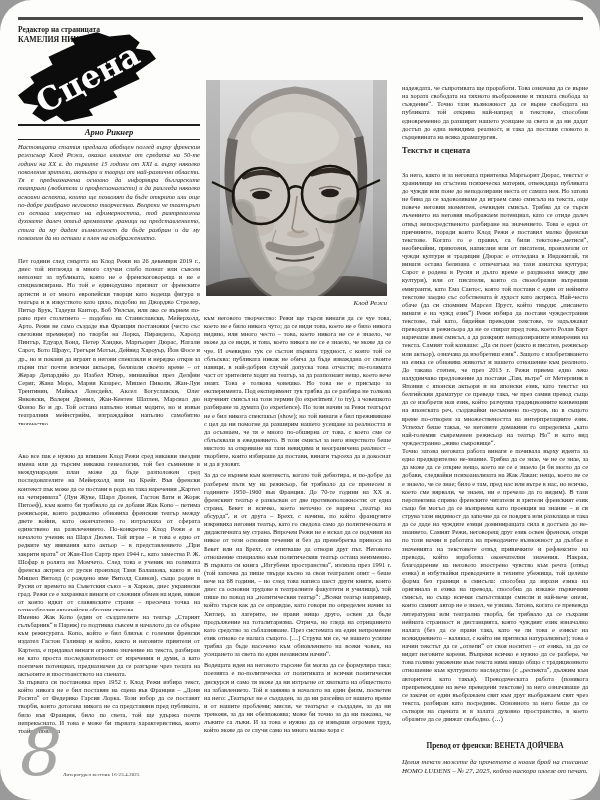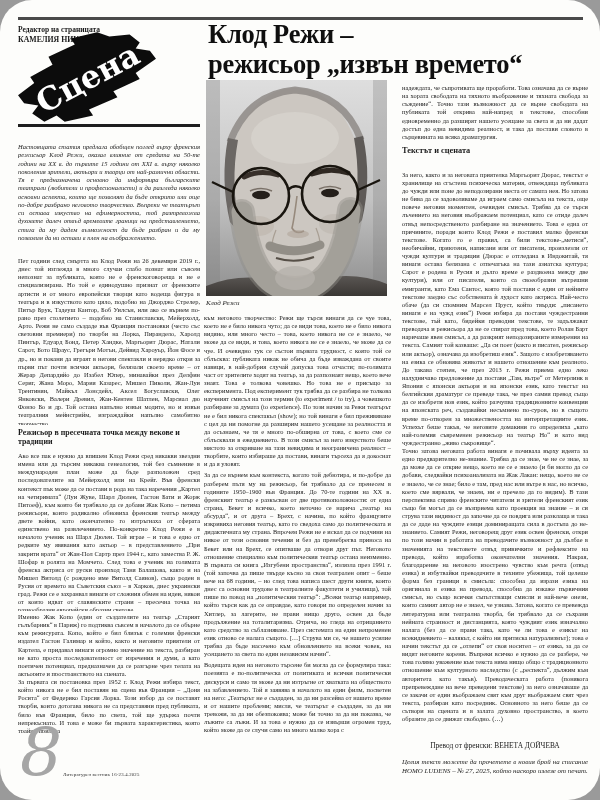--- a/index.html
+++ b/index.html
@@ -19,27 +19,27 @@
   .lsub{position:absolute;left:18px;top:428px;width:182px;font-size:7.9px;font-weight:bold;line-height:1.18;}
   .lp2{position:absolute;left:18px;top:452px;width:182px;height:159px;}
   .lp3{position:absolute;left:18px;top:613px;width:182px;height:63px;}
   .lp4{position:absolute;left:18px;top:678px;width:182px;height:55px;}
   .pagenum{position:absolute;left:20px;top:720px;font-size:66px;line-height:1;font-style:italic;
            color:#a6a6a6;font-family:"DejaVu Serif",serif;}
   .issue{position:absolute;left:63px;top:772px;font-size:4.8px;color:#2e2e2e;letter-spacing:0.2px;}
   .title{position:absolute;left:208px;top:20px;width:380px;font-size:26.5px;font-weight:bold;
          line-height:1.13;letter-spacing:-0.3px;color:#0f0f0f;}
   .photo{position:absolute;left:206px;top:80px;width:181px;height:216px;display:block;}
-  .caption{position:absolute;left:206px;top:299px;width:181px;font-style:italic;font-size:7px;}
+  .caption{position:absolute;left:206px;top:299px;width:181px;text-align:right;font-style:italic;font-size:7px;}
   .midcol{position:absolute;left:204px;top:314px;width:187px;height:482px;}
   .midcol p{margin:0 0 3px 0;}
   .rightcol{position:absolute;left:402px;top:84px;width:186px;height:652px;}
   .rightcol p{margin:0;}
   .rsub{font-size:8.3px;font-weight:bold;margin:5px 0 15px 0;line-height:1.2;}
-  .translator{position:absolute;left:402px;top:741px;width:186px;text-align:center;font-weight:normal;font-size:7.4px;}
+  .translator{position:absolute;left:402px;top:741px;width:186px;text-align:center;font-weight:bold;font-size:7.4px;}
   .note{position:absolute;left:402px;top:757px;width:186px;font-style:italic;font-size:6.9px;line-height:1.32;text-align:justify;}
 </style>
 </head>
 <body>
 
 <div class="page">
 
   <div class="top-rule"></div>
 
   <div class="editor">
@@ -47,37 +47,33 @@
     <div class="name">КАМЕЛИЯ НИКОЛОВА</div>
   </div>
 
   <svg class="stamp" viewBox="0 0 140 96" aria-hidden="true">
     <polygon fill="#0c0c0c" points="2,66 18,54 14,48 36,36 32,28 58,16 54,10 80,4 92,8 112,6 122,14 118,20 132,22 138,30 118,44 122,50 96,62 100,68 72,80 76,86 48,92 40,86 28,92 16,84 22,76 8,74"></polygon>
     <text x="70" y="60" text-anchor="middle" font-family="'DejaVu Serif',serif" font-size="31" font-weight="bold" fill="#ffffff" transform="rotate(-28 70 48)">Сцена</text>
   </svg>
 
   <div class="byline-block">
     <div class="rule-heavy"></div>
+    <div class="byline">Арно Рикнер</div>
     <div class="rule-light"></div>
   </div>
 
   <div class="lead bodytext">Настоящата статия предлага обобщен поглед върху френския режисьор Клод Режи, оказал влияние от средата на 50-те години на XX в. до първите 15 години от XXI в. върху няколко поколения зрители, актьори и творци от най-различни области. Тя е предназначена основно да информира българските театрали (любители и професионалисти) и да разгледа няколко основни аспекта, които ще позволят да бъде открито или още по-добре разбрано неговото творчество. Въпреки че театърът си остава изкуство на ефимерността, той разтревожва духовете далеч отвъд времевите граници на представлението, стига да му дадем възможност да бъде разбран и да му позволим да ни остави в плен на въображението.</div>
   <div class="lp1 bodytext">Пет години след смъртта на Клод Режи на 26 декември 2019 г., днес той изглежда в много случаи слабо познат или съвсем непознат за публиката, която не е френскоговореща и не е специализирана. Но той е единодушно признат от френските артисти и от много европейски творци като водеща фигура в театъра и в изкуството като цяло, подобно на Джорджо Стрелер, Питър Брук, Тадеуш Кантор, Боб Уилсън, или ако се върнем по-рано през столетието – подобно на Станиславски, Мейерхолд, Арто. Режи не само създаде във Франция постановки (често със световни премиери) по творби на Лорка, Пирандело, Харолд Пинтър, Едуард Бонд, Петер Хандке, Маргьорит Дюрас, Натали Сарот, Бото Щраус, Грегъри Мотън, Дейвид Хароуър, Йон Фосе и др., но и покани да играят в негови спектакли и нерядко откри за първи път почти всички актьори, белязали своето време – от Жерар Депардийо до Изабел Юпер, минавайки през Делфин Сериг, Жана Моро, Мария Казарес, Мишел Пиколи, Жан-Луи Трентинян, Майкъл Лонсдейл, Аксел Богуславски, Олег Янковски, Валери Древил, Жан-Кентен Шатлен, Марсиал дю Фонзо Бо и др. Той остана напълно извън модите, но и извън театралния мейнстрийм, изграждайки напълно самобитно творчество.</div>
-  <div class="lsub">Режисьор в пресечната точка между векове и традиции</div>
   <div class="lp2 bodytext">Ако все пак е нужно да впишем Клод Режи сред някакви звездни имена или да търсим някаква генеалогия, той без съмнение в международен план може да бъде разположен сред последователите на Мейерхолд или на Крейг. Във френски контекст пък може да се постави в рода на така наречения „Картел на четиримата“ (Луи Жуве, Шарл Дюлен, Гастон Бати и Жорж Питоеф), към които би трябвало да се добави Жак Копо – петима режисьори, които радикално обновиха френския театър между двете войни, като окончателно го изтръгнаха от сферата единствено на развлечението. По-конкретно Клод Режи е в началото ученик на Шарл Дюлен. Той играе – и това е едно от редките му явявания като актьор – в представлението „При закрити врата“ от Жан-Пол Сартр през 1944 г., като замества Р. Ж. Шофар в ролята на Момчето. След това е ученик на голямата френска актриса от руски произход Таня Балашова, както и на Мишел Витолд (с рождено име Витолд Саянов), също роден в Русия от времето на Съветския съюз – в Харков, днес украински град. Режи се е захранвал винаги от сложния обмен на идеи, някои от които идват от славянските страни – пресечна точка на разнообразни европейски образни светове.</div>
   <div class="lp3 bodytext">Именно Жак Копо (един от създателите на театър „Старият гълъбарник“ в Париж) го подтиква съвсем в началото да се обърне към режисурата. Копо, който е бил близък с големия френски издател Гастон Галимар и който, както и неговите приятели от Картела, е придавал винаги огромно значение на текста, разбиран не като проста последователност от изречения и думи, а като поетичен потенциал, предназначен да се разгърне чрез телата на актьорите и пространството на сцената.</div>
   <div class="lp4 bodytext">За първата си постановка през 1952 г. Клод Режи избира текст, който никога не е бил поставян на сцена във Франция – „Доня Росита“ от Федерико Гарсия Лорка. Този избор да се поставят творби, които дотогава никога не са представяни пред публиката, било във Франция, било по света, той ще удържа почти непрекъснато. И това е може би първата характеристика, която трайно приляга</div>
 
   <div class="pagenum">8</div>
   <div class="issue">Литературен вестник 16-23.4.2025</div>
 
-  <div class="title">
-    <div>Клод Режи –</div>
-    <div>режисьор „извън времето“</div>
-  </div>
 
   <svg class="photo" viewBox="0 0 181 216" preserveAspectRatio="none" aria-hidden="true">
     <defs>
       <linearGradient id="pbg" x1="0" y1="0" x2="0" y2="1">
         <stop offset="0" stop-color="#dedede"></stop>
         <stop offset="0.55" stop-color="#c3c3c3"></stop>
         <stop offset="1" stop-color="#8f8f8f"></stop>
       </linearGradient>
       <linearGradient id="shirt" x1="0" y1="0" x2="0" y2="1">
         <stop offset="0" stop-color="#5a5653"></stop>

